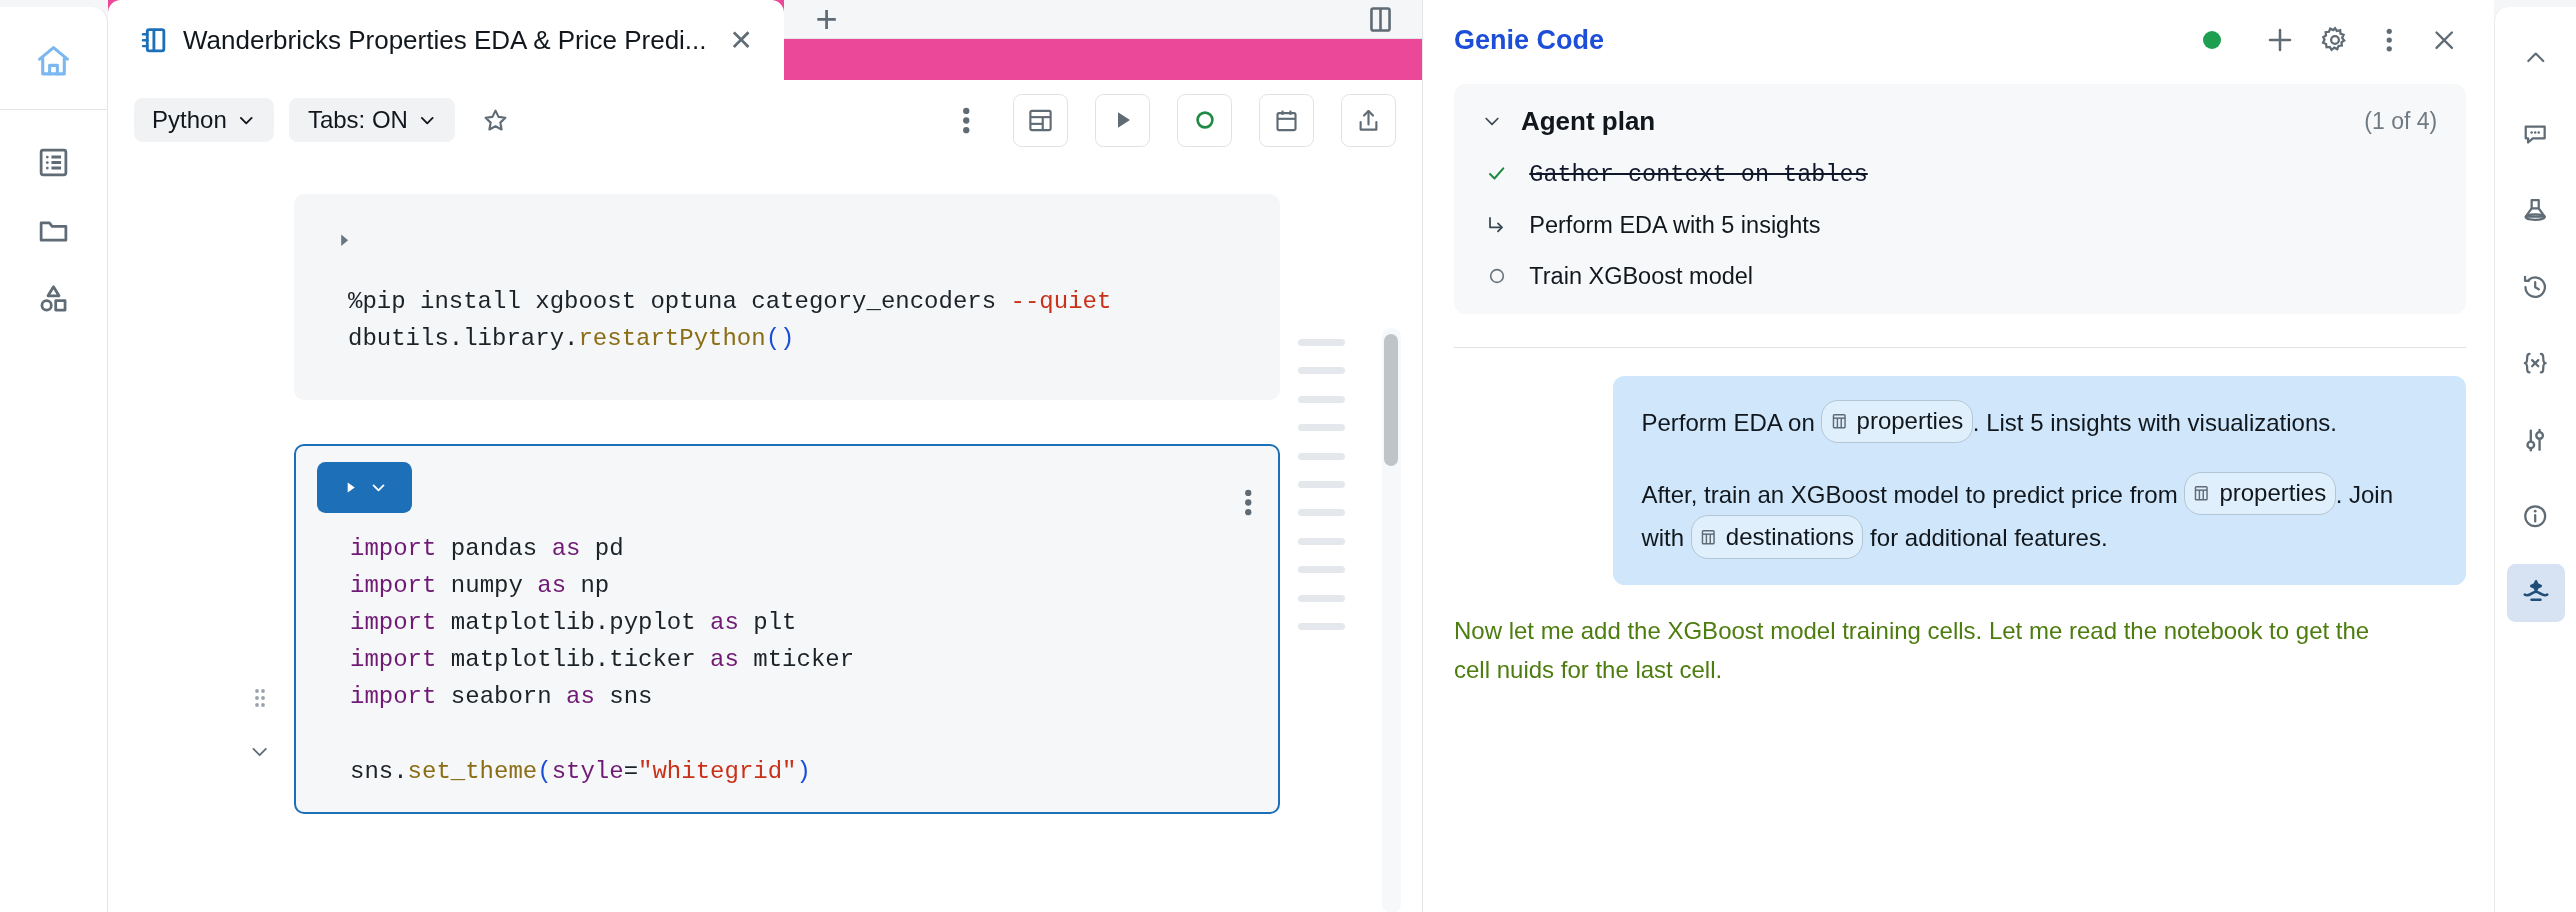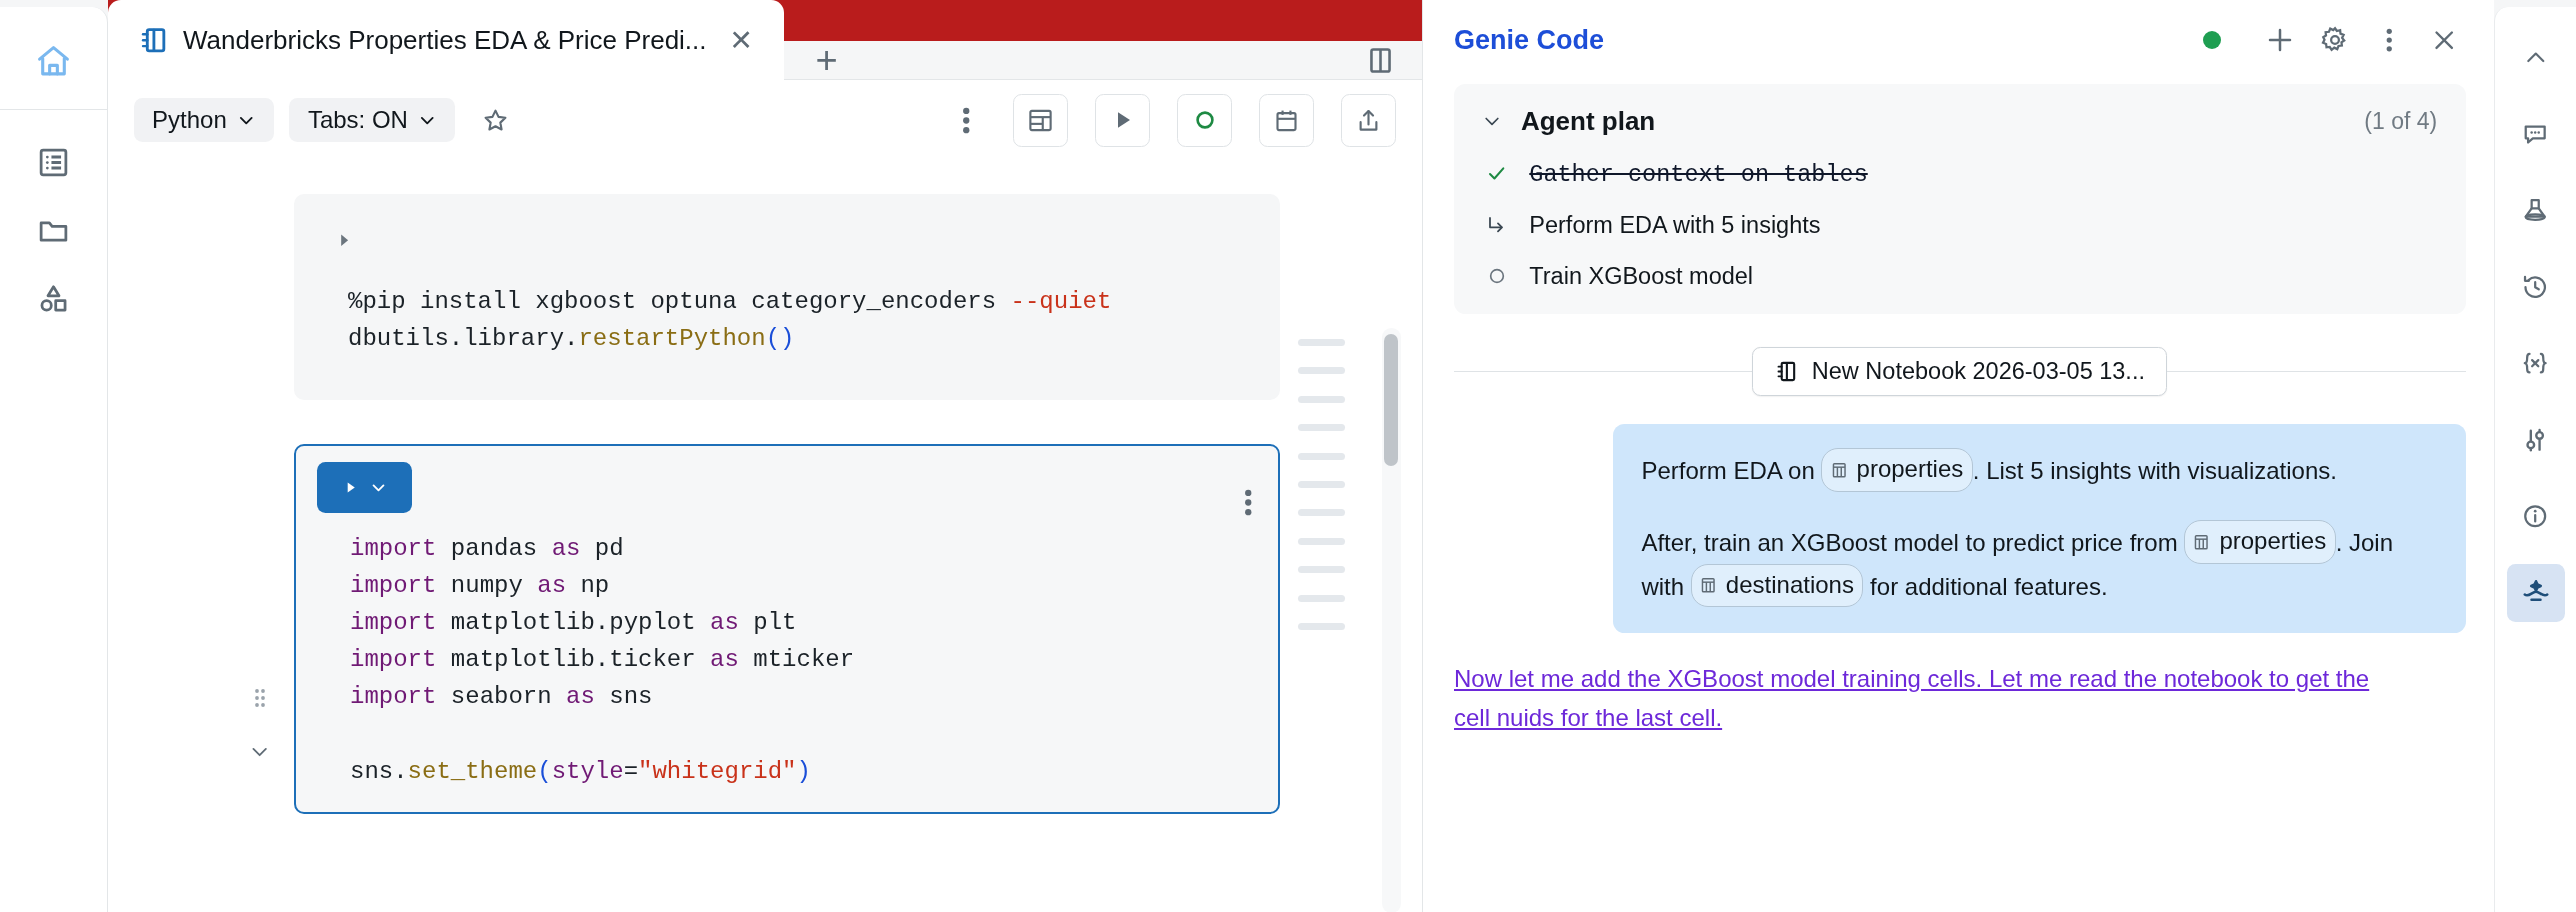--- a/index.html
+++ b/index.html
@@ -34,22 +34,22 @@
 
   
   .center {
     flex: 1 1 auto; min-width: 0;
     display: flex; flex-direction: column;
     background: #ffffff;
     position: relative;
   }
   .tabbar {
     height: 80px; flex: 0 0 80px;
-    display: flex; align-items: flex-end;
-    background: #b91c1c;
+    display: flex; align-items: flex-start;
+    background: #ec4899;
     position: relative;
   }
   .tab {
     display: flex; align-items: center; gap: 15.6px;
     padding: 0 24px 0 31px;
     background: #ffffff;
     border-top-left-radius: 12.8px; border-top-right-radius: 12.8px;
     height: 80px;
     min-width: 0;
     cursor: pointer;
@@ -212,21 +212,21 @@
     font-size: 24px; line-height: 1.62; color:#11171c;
   }
   .user-msg p + p { margin-top: 28.4px; }
   .tbl-pill {
     display: inline-flex; align-items: center; gap: 8.5px;
     border: 0.7px solid #b3c6d6; border-radius: 17px; background: rgba(255,255,255,.35);
     padding: 1.4px 8.5px 1.4px 7.1px; vertical-align: baseline;
   }
 
   .actions-count { font-size: 22px; color:#707a83; margin: 30px 0 0 2.8px; }
-  .agent-text { font-size: 24px; line-height: 1.62; color:#6d28d9; margin-top: 27px; padding-right: 57px; text-decoration: underline;}
+  .agent-text { font-size: 24px; line-height: 1.62; color:#4d7c0f; margin-top: 27px; padding-right: 57px;}
 
   
   .right-rail {
     width: 82px; flex: 0 0 82px;
     background: #ffffff;
     border-left: 0.7px solid #e9ebed;
     display:flex; flex-direction:column; align-items:center;
     padding-top: 21.3px; gap: 18.5px;
     border-top-left-radius: 14.2px;
     margin-top: 7.1px;
@@ -538,32 +538,20 @@
             <svg width="20" height="20" viewBox="0 0 24 24" fill="none" stroke="#6b757e" stroke-width="2">
                 <circle cx="12" cy="12" r="7.6"></circle>
               </svg>
           </span>
           <span class="plan-item-label">Train XGBoost model</span>
         </div>
       </div>
 
       <div class="divider-row">
         <span class="divider-line"></span>
-        <span class="nb-chip">
-          <span>
-            <svg width="23" height="23" viewBox="0 0 24 24" fill="none" stroke="#11171c" stroke-width="1.9" stroke-linecap="round">
-              <rect x="7" y="3" width="13" height="18" rx="1.5" stroke-width="2.2"></rect>
-              <line x1="12.4" y1="3.6" x2="12.4" y2="20.4" stroke-width="2.2"></line>
-              <line x1="3.6" y1="7" x2="7" y2="7"></line>
-                <line x1="3.6" y1="12" x2="7" y2="12"></line>
-                <line x1="3.6" y1="17" x2="7" y2="17"></line>
-            </svg>
-          </span>
-          <span>New Notebook 2026-03-05 13...</span>
-        </span>
         <span class="divider-line"></span>
       </div>
 
       <div class="user-msg">
         <p><span>Perform EDA on</span>
           <span class="tbl-pill">
             <span>
               <svg width="18.5" height="18.5" viewBox="0 0 24 24" fill="none" stroke="#5f6b75" stroke-width="1.9">
                 <rect x="4.5" y="3.5" width="15" height="17" rx="1.2"></rect>
                   <line x1="4.5" y1="8" x2="19.5" y2="8"></line>

